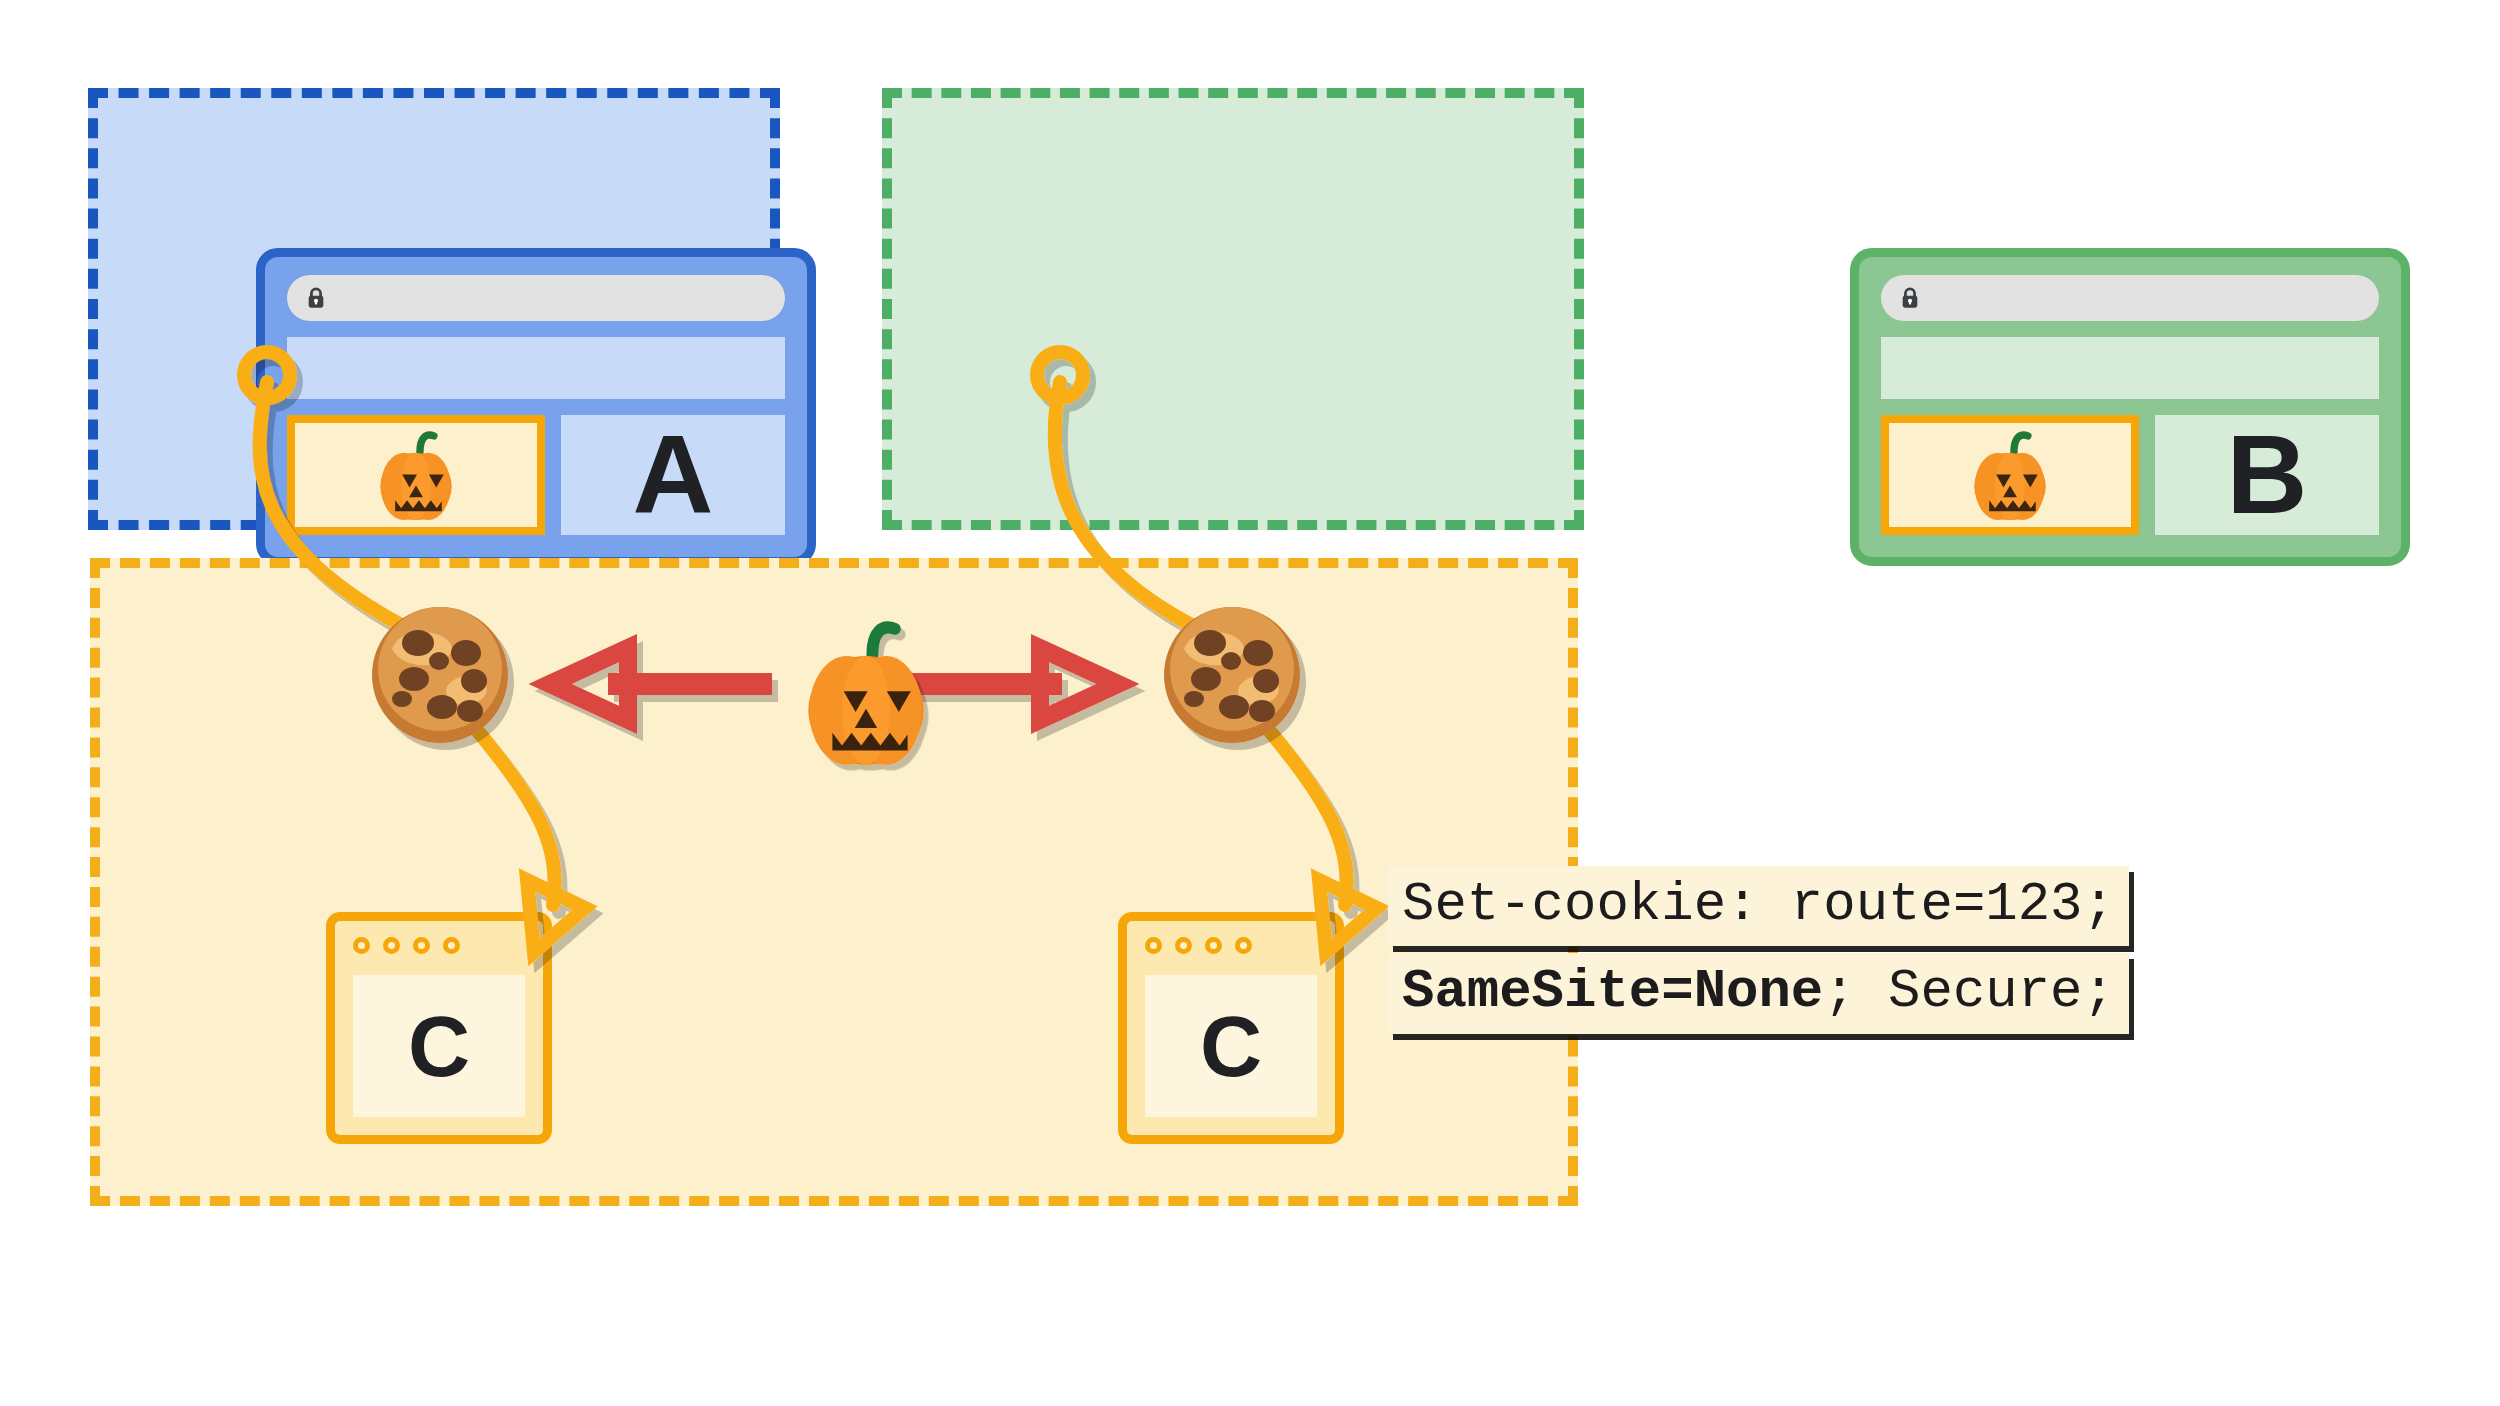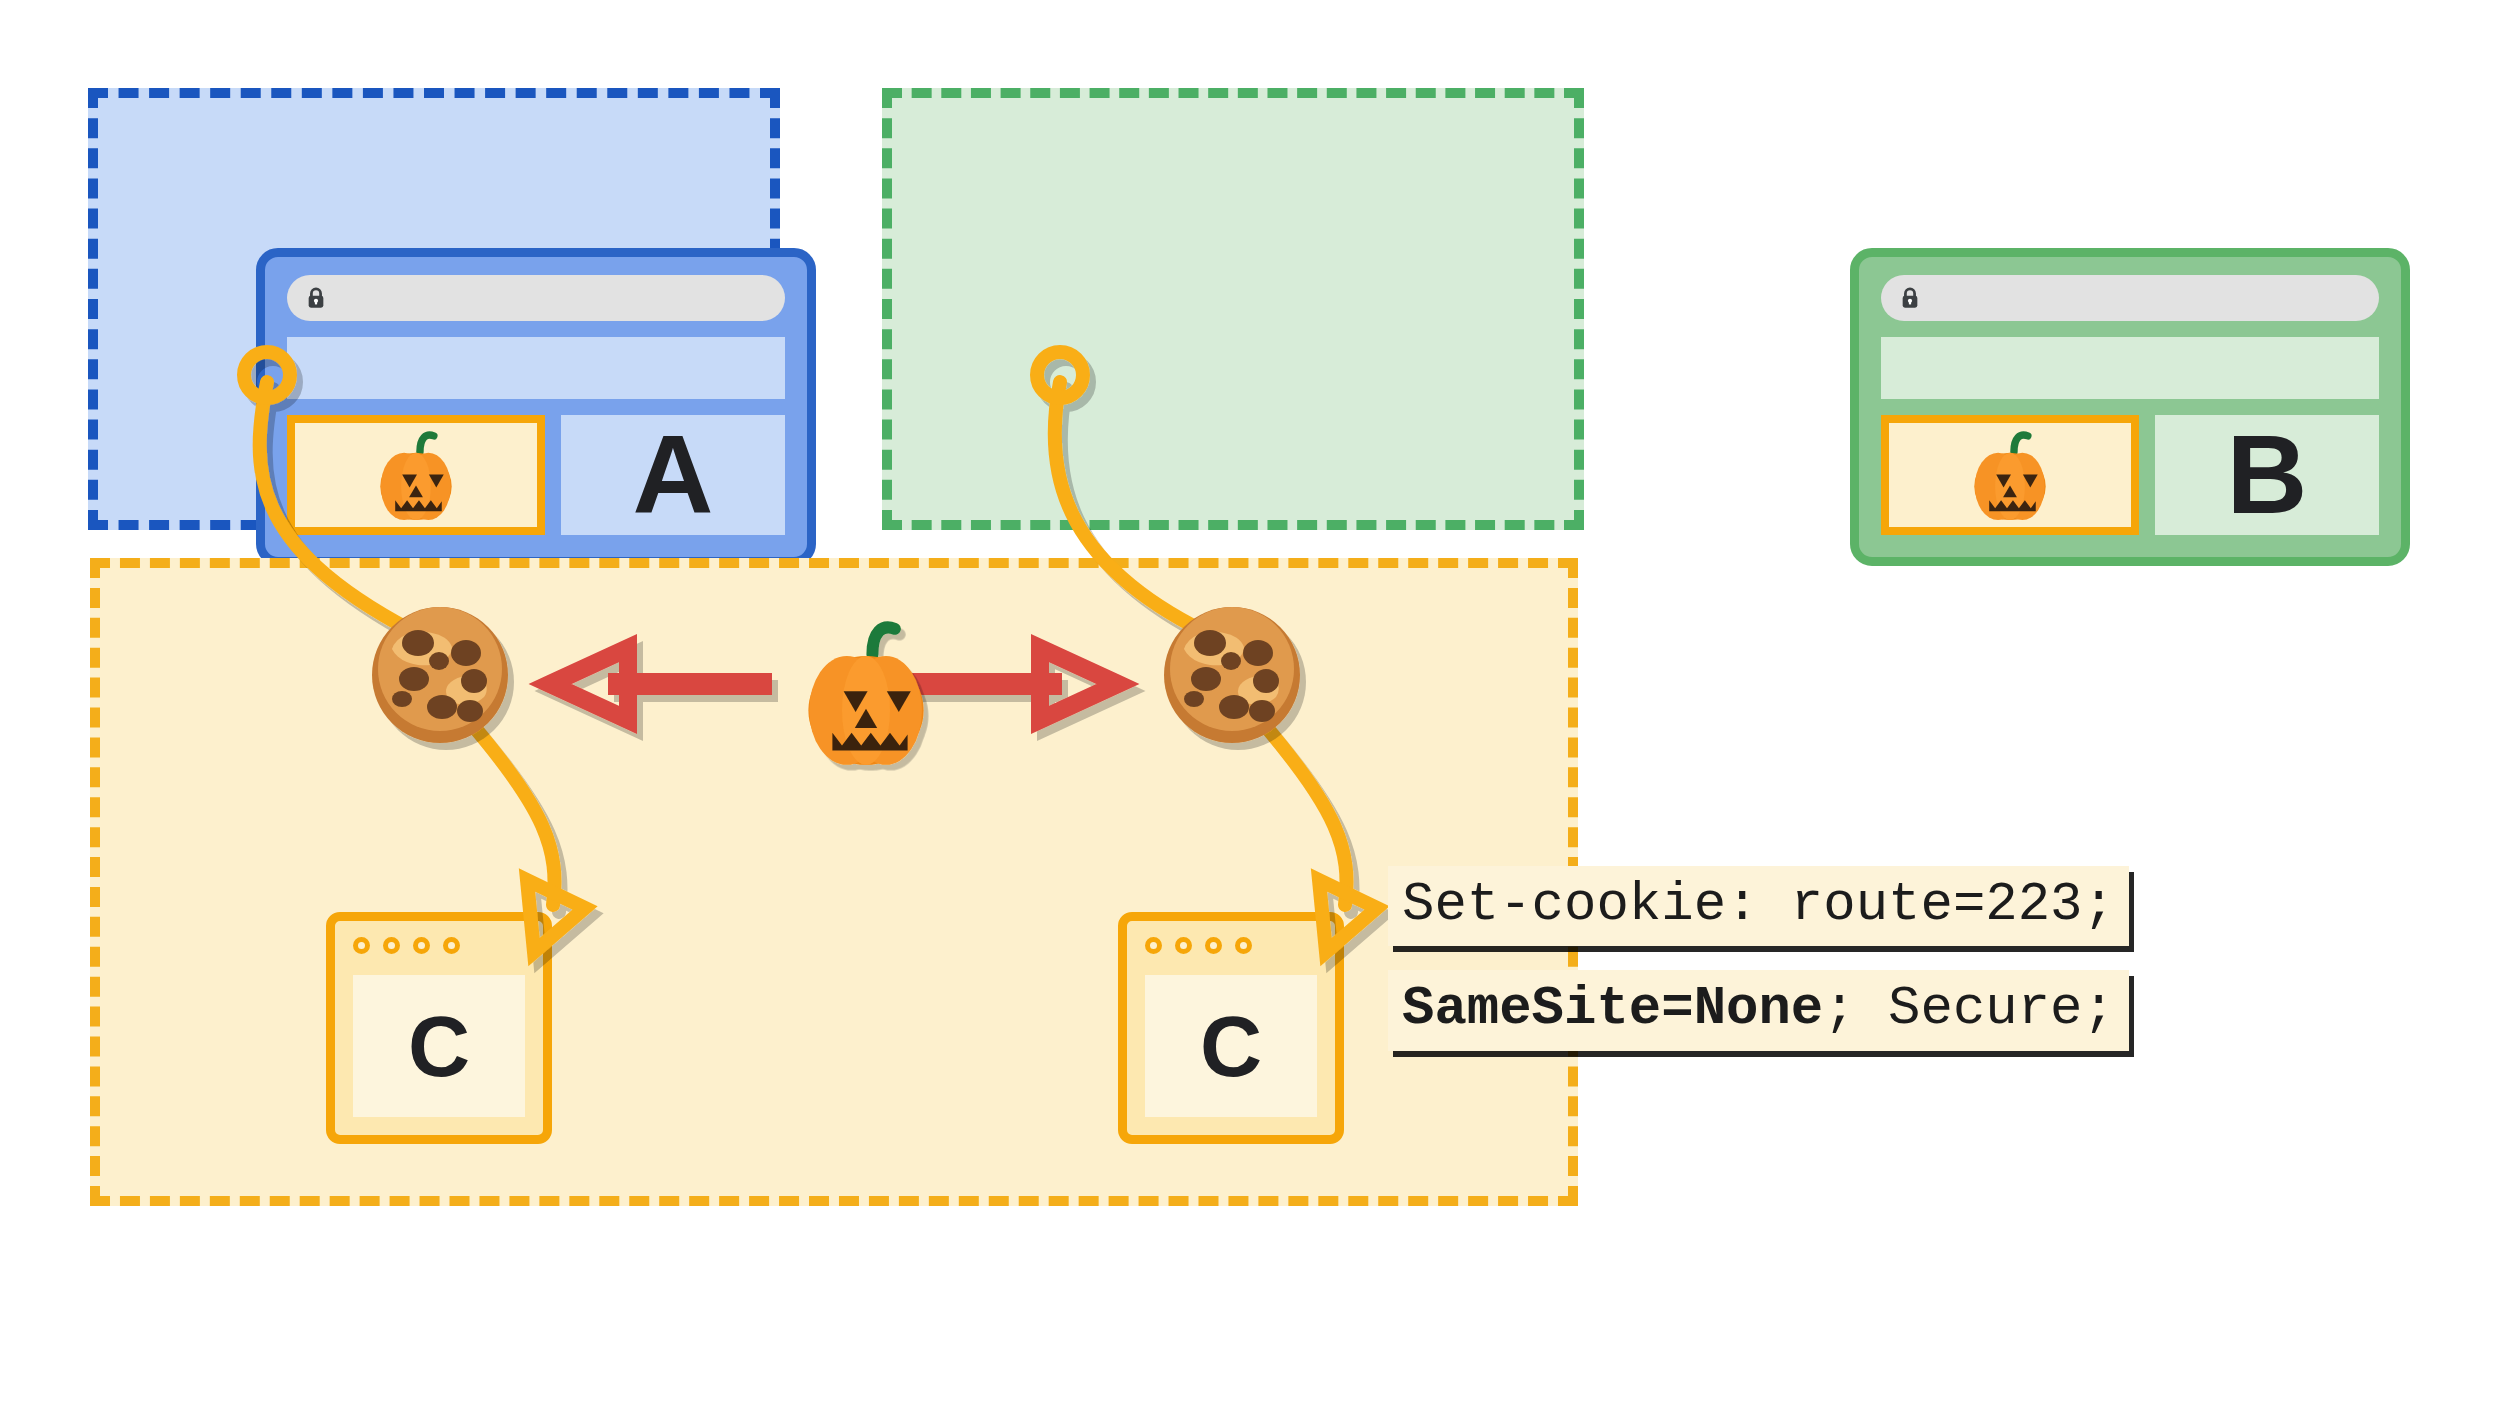--- a/index.html
+++ b/index.html
@@ -103,21 +103,21 @@
   .code-line{
     background:#fdf3d9;
     color:#1c1c1c;
     font-family:"Liberation Mono", monospace;
     font-size:54px;
     letter-spacing:0px;
     padding:10px 14px 12px 14px;
     white-space:pre;
     line-height:1.08;
   }
-  .code-line.second{margin-top:24px;}
+  .code-line.second{margin-top:7px;}
   .code-line b{font-weight:700;}
 
   
   #wires{position:absolute;left:0;top:0;width:2500px;height:1406px;pointer-events:none;}
 </style>
 </head>
 <body>
 
 <div id="stage">
 
@@ -283,17 +283,17 @@
       <ellipse cx="-1" cy="-14" rx="10" ry="9" fill="#6e4320"></ellipse>
       <ellipse cx="-26" cy="4" rx="15" ry="12" fill="#6e4320"></ellipse>
       <ellipse cx="34" cy="6" rx="13" ry="12" fill="#6e4320"></ellipse>
       <ellipse cx="-38" cy="24" rx="10" ry="8" fill="#6e4320"></ellipse>
       <ellipse cx="2" cy="32" rx="15" ry="12" fill="#6e4320"></ellipse>
       <ellipse cx="30" cy="36" rx="13" ry="11" fill="#6e4320"></ellipse>
     </g>
   </svg>
 
   <div class="code-label">
-    <div class="code-line">Set-cookie: route=223;</div>
+    <div class="code-line">Set-cookie: route=123;</div>
     <div class="code-line second"><b>SameSite=None</b><span>; Secure;</span></div>
   </div>
 
 </div>
 
 </body></html>

